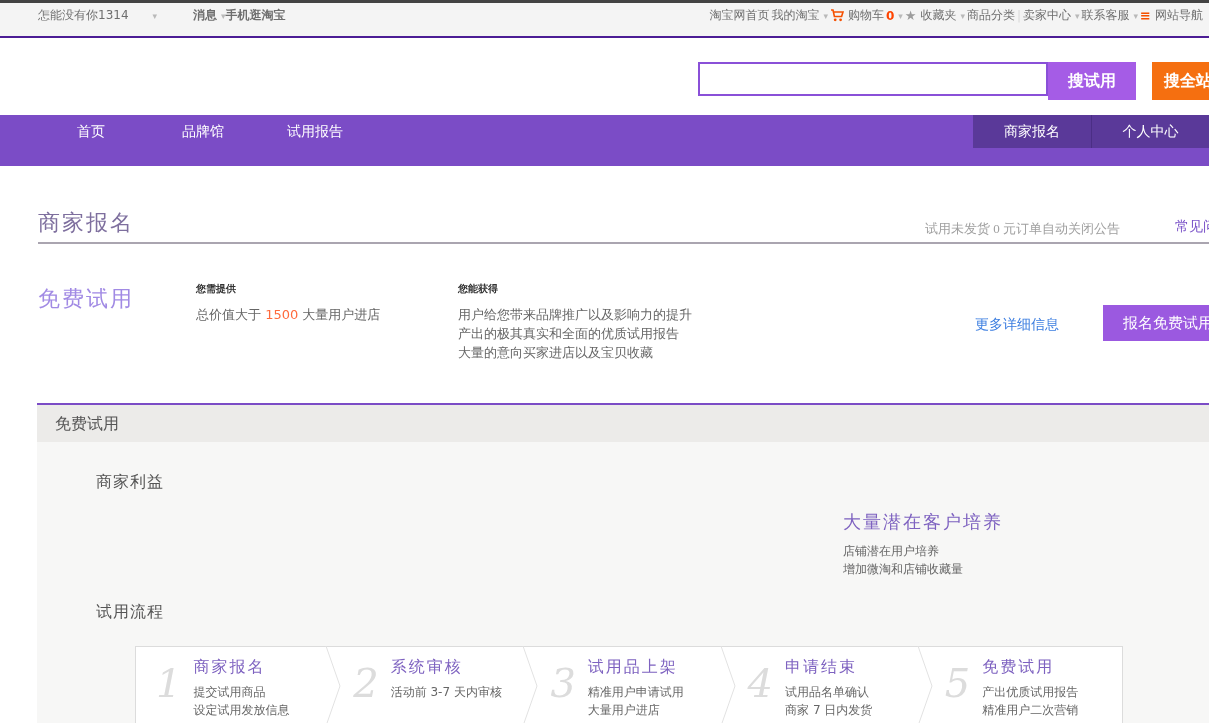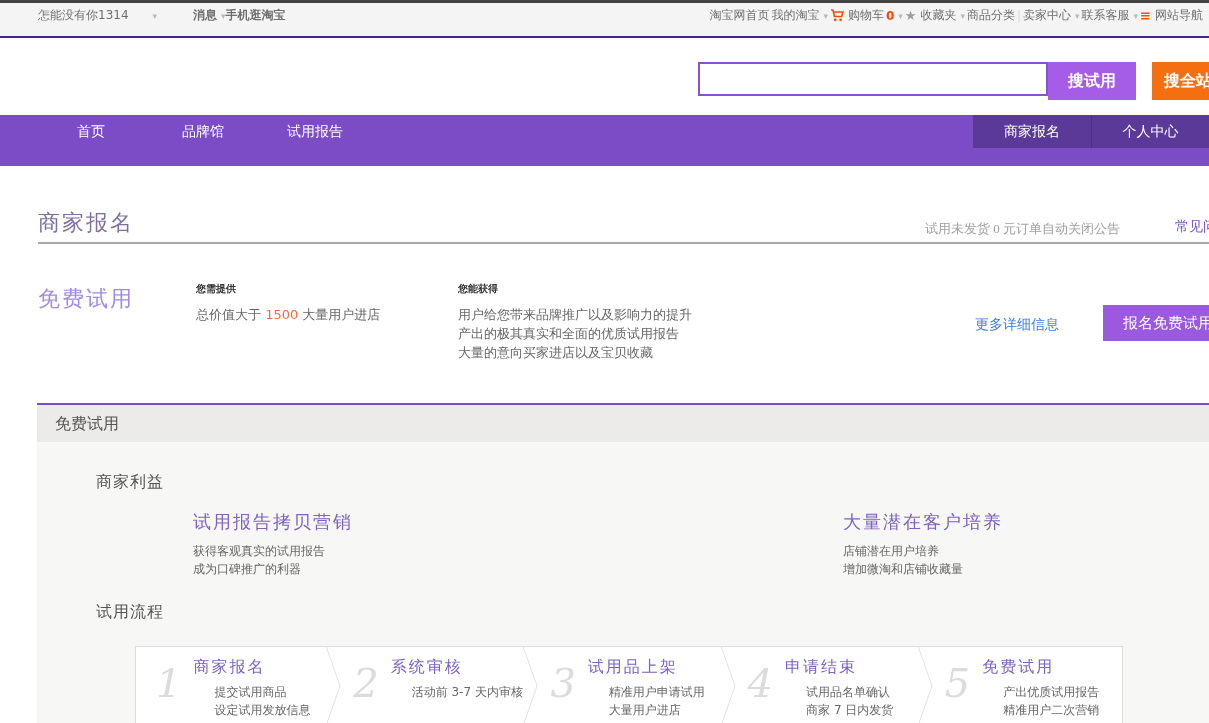--- a/index.html
+++ b/index.html
@@ -78,21 +78,21 @@
   .benefit-title { font-size:18px; color:#7e62c0; letter-spacing:2px; margin-bottom:8px; }
   .benefit-line { font-size:12px; color:#666; line-height:18px; }
   
   .steps-box { position:absolute; left:98px; top:204px; width:988px; height:80px;
                background:#fff; border:1px solid #dcdcdc; display:flex; }
   .step { flex:1; position:relative; display:flex; padding:10px 0 0 20px; }
   .step-sep { position:absolute; left:-11px; top:-1px; pointer-events:none; }
   .step-num { font-family:"DejaVu Serif","Liberation Serif",serif; font-style:italic;
               font-size:40px; color:#dcdcdc; line-height:1; margin:6px 12px 0 0; }
   .step-title { font-size:16px; color:#7e62c0; letter-spacing:2px; margin-bottom:5px; }
-  .step-line { font-size:12px; color:#666; line-height:18px;margin-left:21px; }
+  .step-line { font-size:12px; color:#666; line-height:18px; }
 </style>
 </head>
 <body>
 
 <div class="topline"></div>
 
 <div class="topbar">
   <div class="tb-left">
     <span class="tb-item tb-user">怎能没有你1314</span>
     <span class="caret tb-user-caret">▾</span>
@@ -179,25 +179,20 @@
   <a class="more-link">更多详细信息</a>
   <div class="apply-btn">报名免费试用</div>
 </div>
 
 <div class="panel">
   <div class="panel-head">免费试用</div>
   <div class="panel-body">
 
     <div class="sub-heading benefits-heading">商家利益</div>
 
-    <div class="benefit benefit-1">
-      <div class="benefit-title">试用报告拷贝营销</div>
-      <div class="benefit-line">获得客观真实的试用报告</div>
-      <div class="benefit-line">成为口碑推广的利器</div>
-    </div>
     <div class="benefit benefit-3">
       <div class="benefit-title">大量潜在客户培养</div>
       <div class="benefit-line">店铺潜在用户培养</div>
       <div class="benefit-line">增加微淘和店铺收藏量</div>
     </div>
 
     <div class="sub-heading process-heading">试用流程</div>
 
     <div class="steps-box">
       <div class="step">

